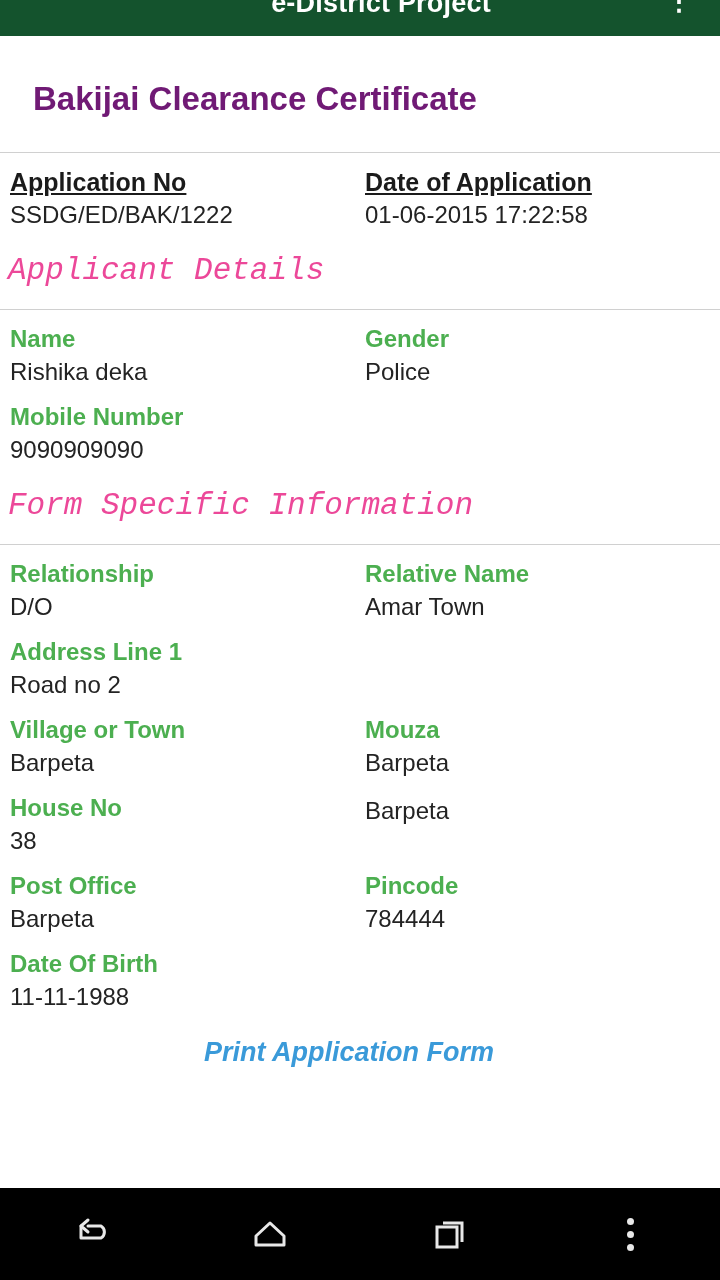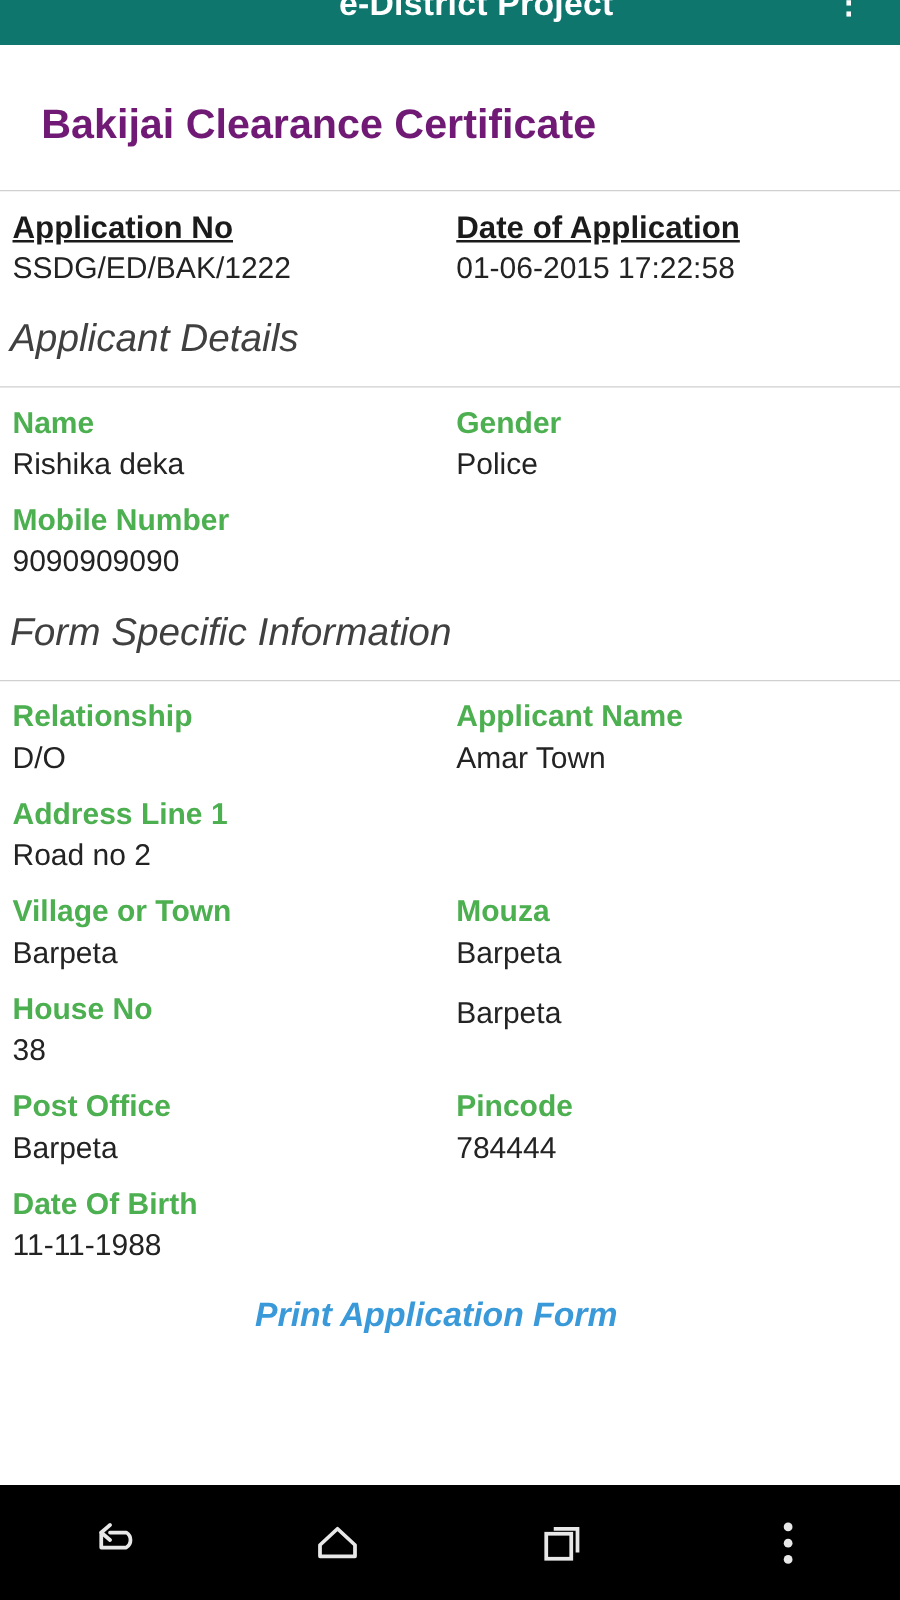--- a/index.html
+++ b/index.html
@@ -15,21 +15,21 @@
     width: 720px;
     height: 1280px;
     background: #ffffff;
     display: flex;
     flex-direction: column;
   }
 
   
   .appbar {
     height: 36px;
-    background: #0f766e;
+    background: #14532d;
     color: #ffffff;
     display: flex;
     align-items: flex-start;
     justify-content: center;
     position: relative;
     overflow: hidden;
     flex: 0 0 auto;
     padding-left: 42px;
   }
   .appbar-title {
@@ -96,23 +96,24 @@
   .value {
     font-size: 24px;
     color: #232323;
     line-height: 32px;
     padding-top: 2px;
   }
 
   .section-heading {
     font-size: 31px;
     font-style: italic;
-    color: #404040;
+    color: #ec4899;
     padding: 22px 0 20px 8px;
     line-height: 36px;
+    font-family: Liberation Mono, monospace;
   }
 
   .print-link {
     text-align: center;
     color: #3a9ad9;
     font-size: 27px;
     font-weight: bold;
     font-style: italic;
     padding: 22px 22px 0 0;
     line-height: 34px;
@@ -210,21 +211,21 @@
 
     <div class="row">
       <div class="col">
         <div class="field-block">
           <div class="label-green">Relationship</div>
           <div class="value">D/O</div>
         </div>
       </div>
       <div class="col">
         <div class="field-block">
-          <div class="label-green">Applicant Name</div>
+          <div class="label-green">Relative Name</div>
           <div class="value">Amar Town</div>
         </div>
       </div>
     </div>
 
     <div class="row">
       <div class="col">
         <div class="field-block">
           <div class="label-green">Address Line 1</div>
           <div class="value">Road no 2</div>

